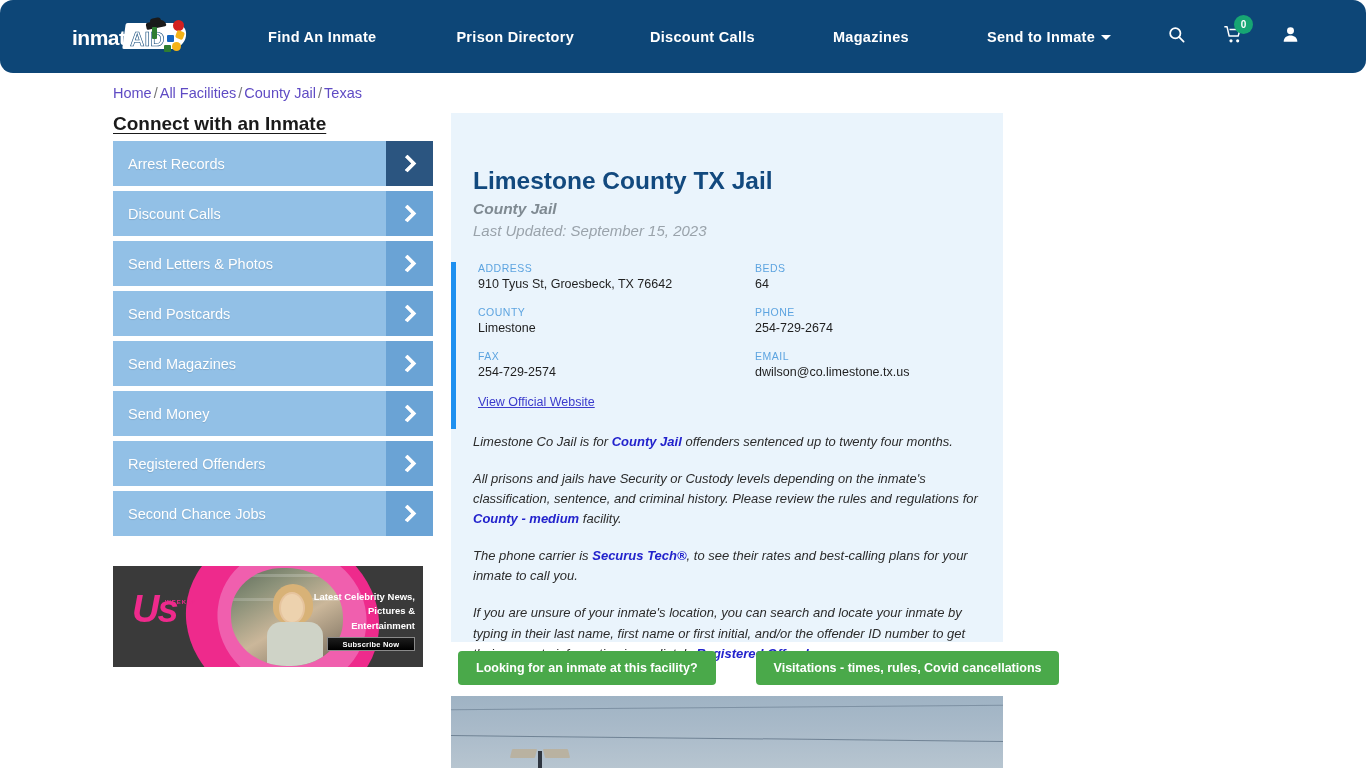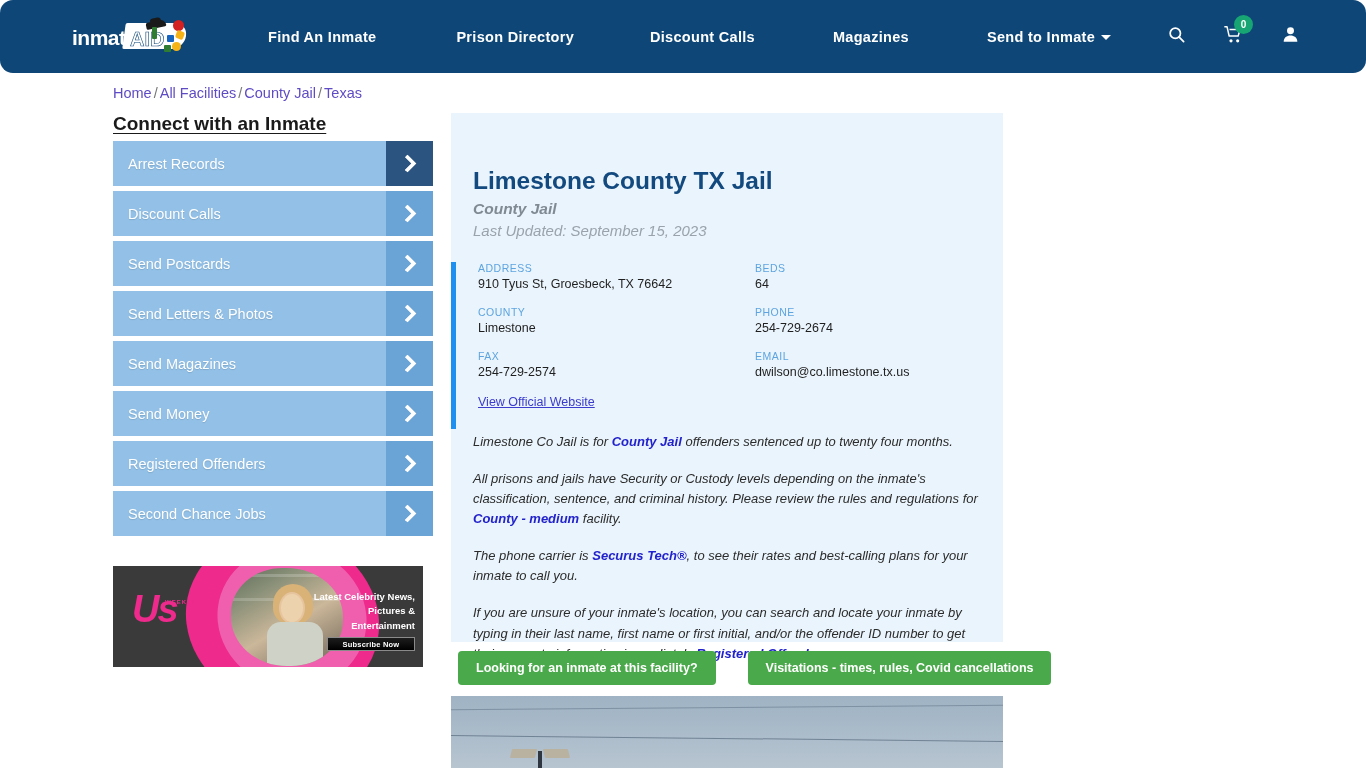--- a/index.html
+++ b/index.html
@@ -205,21 +205,21 @@
   }
 
   .body-copy { padding: 22px 22px 0 22px; }
   .body-copy p {
     margin: 0 0 17px 0;
     font-size: 13px; font-style: italic; color: #2b2b2b; line-height: 1.54;
   }
   .body-copy a { color: #2222cc; font-weight: bold; text-decoration: none; cursor: pointer; }
 
   
-  .gbtns { position: absolute; left: 458px; top: 651px; display: flex; gap: 32px; }
+  .gbtns { position: absolute; left: 458px; top: 651px; display: flex; gap: 40px; }
   .gbtn {
     background: #4aa94a; color: #ffffff;
     font-size: 12.5px; font-weight: bold;
     border: none; border-radius: 4px;
     padding: 10px 18px; cursor: pointer;
     white-space: nowrap;
   }
 
   
   .photo {
@@ -301,27 +301,27 @@
         <i class="chev"></i>
       </span>
   </div>
   <div class="side-item">
     <span class="lbl">Discount Calls</span>
     <span class="side-arrow">
         <i class="chev"></i>
       </span>
   </div>
   <div class="side-item">
+    <span class="lbl">Send Letters &amp; Photos</span>
+    <span class="side-arrow">
+        <i class="chev"></i>
+      </span>
+  </div>
+  <div class="side-item">
     <span class="lbl">Send Postcards</span>
-    <span class="side-arrow">
-        <i class="chev"></i>
-      </span>
-  </div>
-  <div class="side-item">
-    <span class="lbl">Send Letters &amp; Photos</span>
     <span class="side-arrow">
         <i class="chev"></i>
       </span>
   </div>
   <div class="side-item">
     <span class="lbl">Send Magazines</span>
     <span class="side-arrow">
         <i class="chev"></i>
       </span>
   </div>

